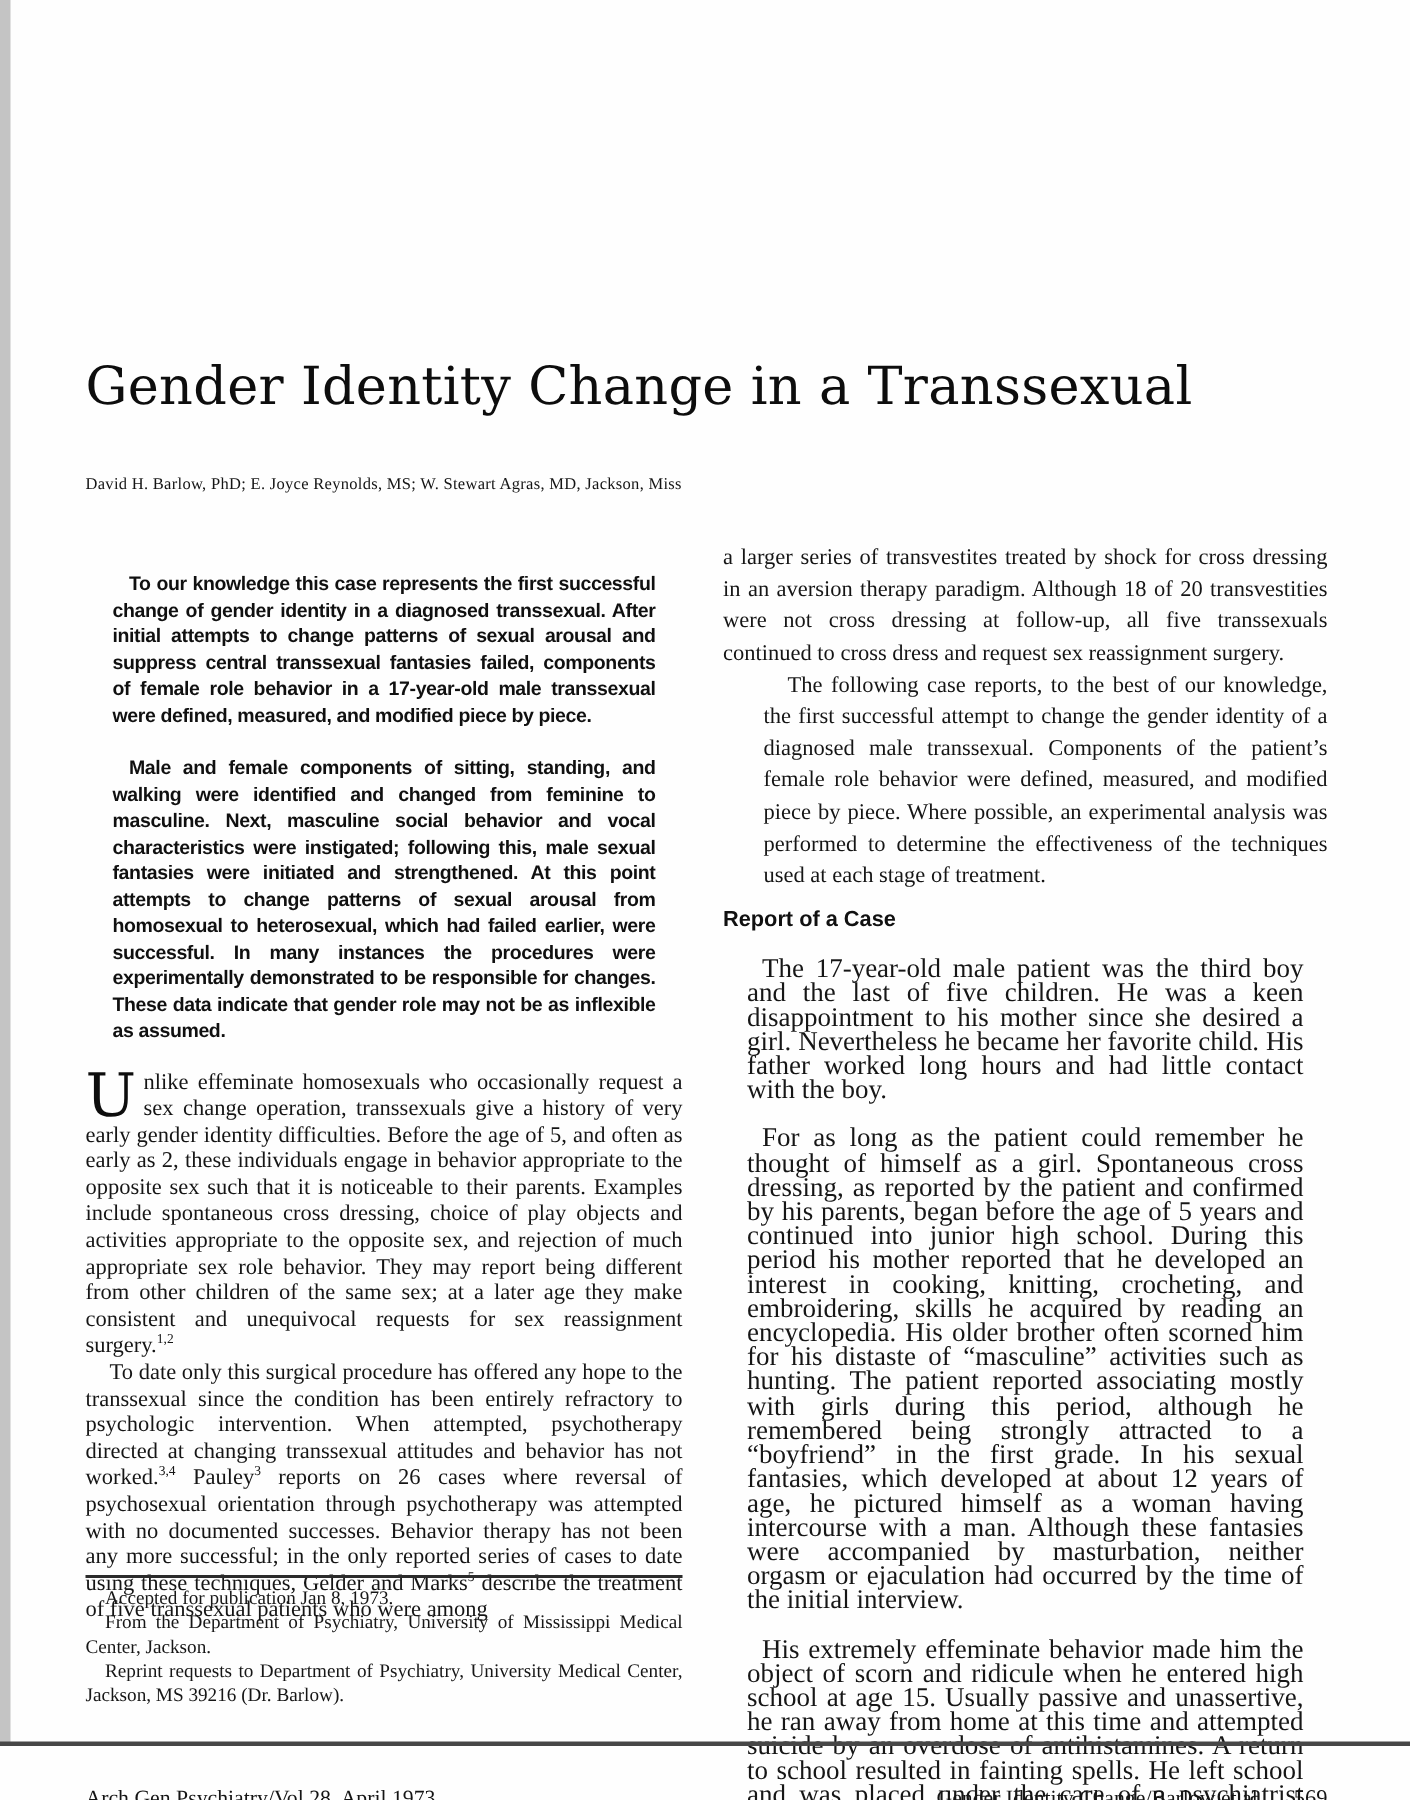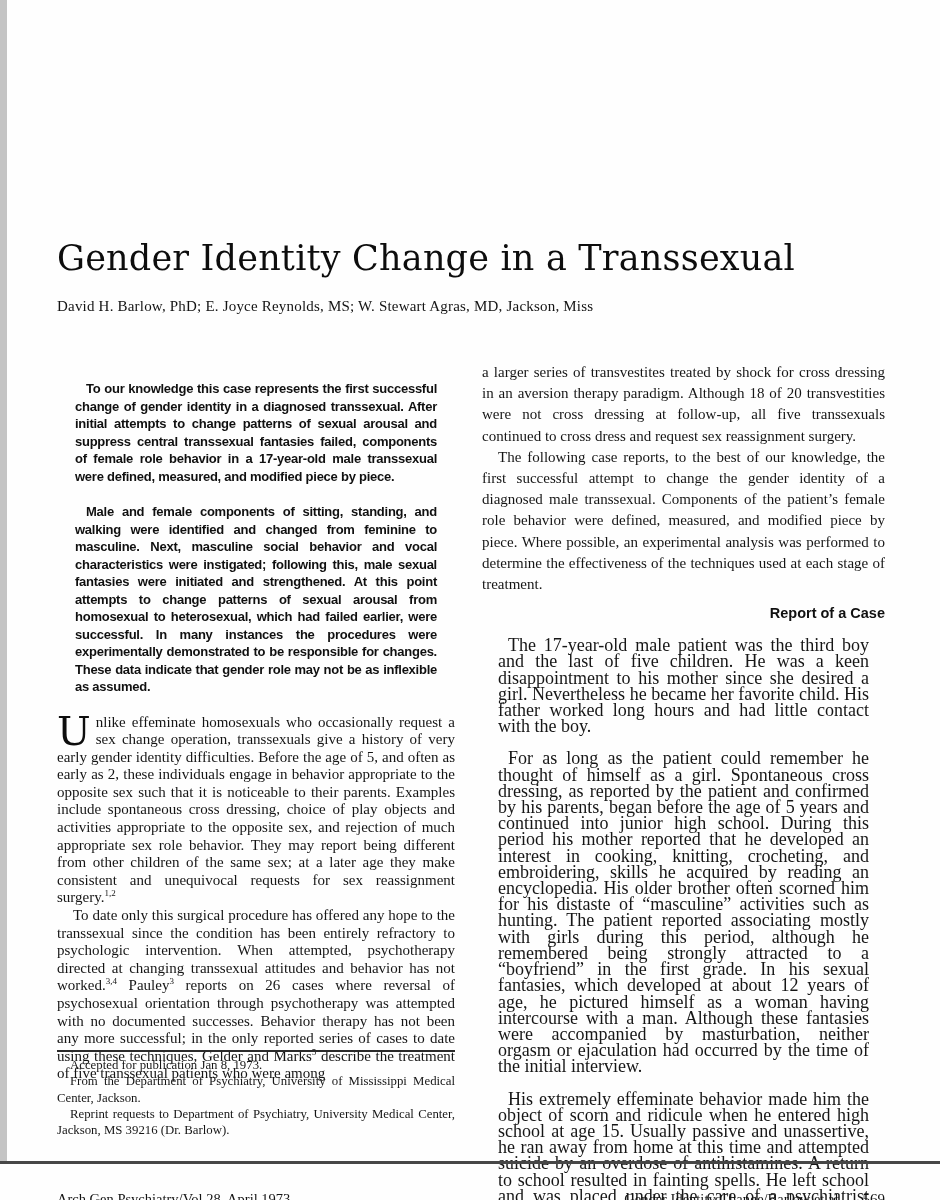--- a/index.html
+++ b/index.html
@@ -13,22 +13,22 @@
 
   .scan-edge-left { position:absolute; left:0; top:0; width:7px; height:1162px; background:#c4c4c4; }
   .scan-edge-bottom { position:absolute; left:0; top:1161px; width:940px; height:3px; background:#474747; }
 
   .title {
     position:absolute; left:57px; top:238px; margin:0;
     font-family:"DejaVu Serif", serif; font-weight:normal;
     font-size:35px; letter-spacing:0.2px; color:#0d0d0d; white-space:nowrap;
   }
   .byline {
-    position:absolute; left:57px; top:298px;
-    font-size:15px; letter-spacing:0.2px; color:#141414; white-space:nowrap;
+    position:absolute; left:57px; top:317px;
+    font-size:11px; letter-spacing:0.2px; color:#141414; white-space:nowrap;
   }
 
   .col-left  { position:absolute; left:57px;  top:362px; width:398px; }
   .col-right { position:absolute; left:482px; top:362px; width:403px; }
 
   .abstract {
     font-family:"Liberation Sans", sans-serif; font-weight:bold;
     font-size:13px; line-height:17.5px; letter-spacing:-0.25px;
     text-align:justify; color:#101010;
   }
@@ -37,24 +37,24 @@
   .intro { margin-top:18px; font-size:15px; line-height:17.6px; text-align:justify; color:#151515; }
   .intro p { margin:0; }
   .intro p.indent { text-indent:16px; }
   .dropcap {
     float:left; font-family:"DejaVu Serif", serif;
     font-size:40px; line-height:31px; padding:2px 5px 0 0; color:#0d0d0d;
   }
   sup.ref { font-size:9px; line-height:0; letter-spacing:0; }
 
   .body-lg { margin:0; font-size:15px; line-height:21.2px; text-align:justify; color:#151515; }
-  .body-lg.indent { text-indent:16px; }
+  .body-lg.indent { text-indent:16px;margin-left:27px; }
 
   .case-heading {
-    margin:10px 0 8px; text-align:right;
+    margin:10px 0 8px; text-align:left;
     font-family:"Liberation Sans", sans-serif; font-weight:bold;
     font-size:14.5px; color:#101010;
   }
   .case { margin:16px; font-size:18px; line-height:16.2px; text-align:justify; text-indent:10px; color:#161616; }
 
   .footnotes {
     position:absolute; left:57px; top:1050px; width:398px;
     border-top:2px solid #2b2b2b; padding-top:5px;
     font-size:12.8px; line-height:16.3px; text-align:justify; color:#161616;
   }

